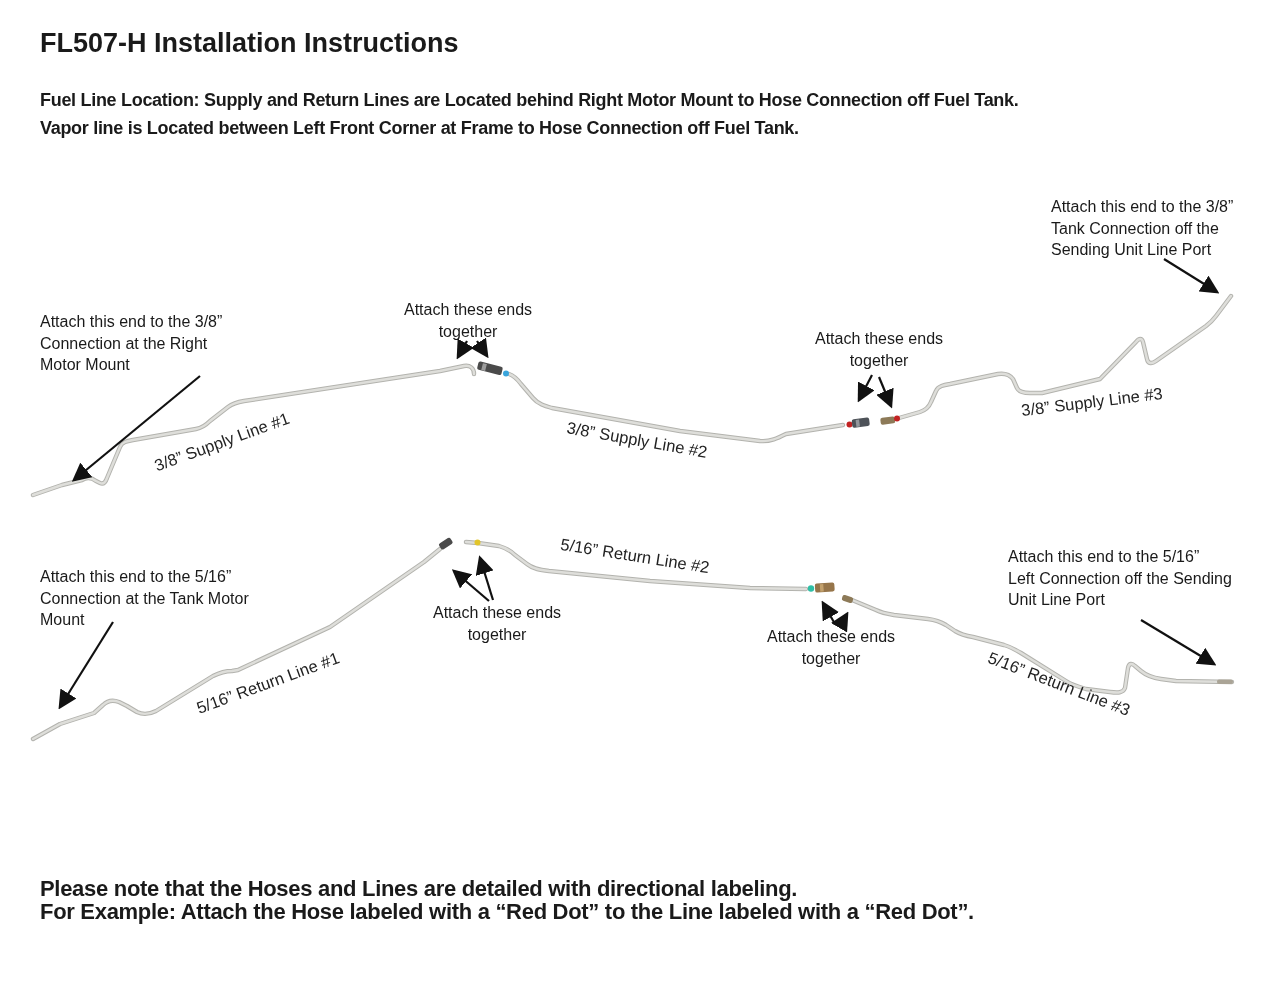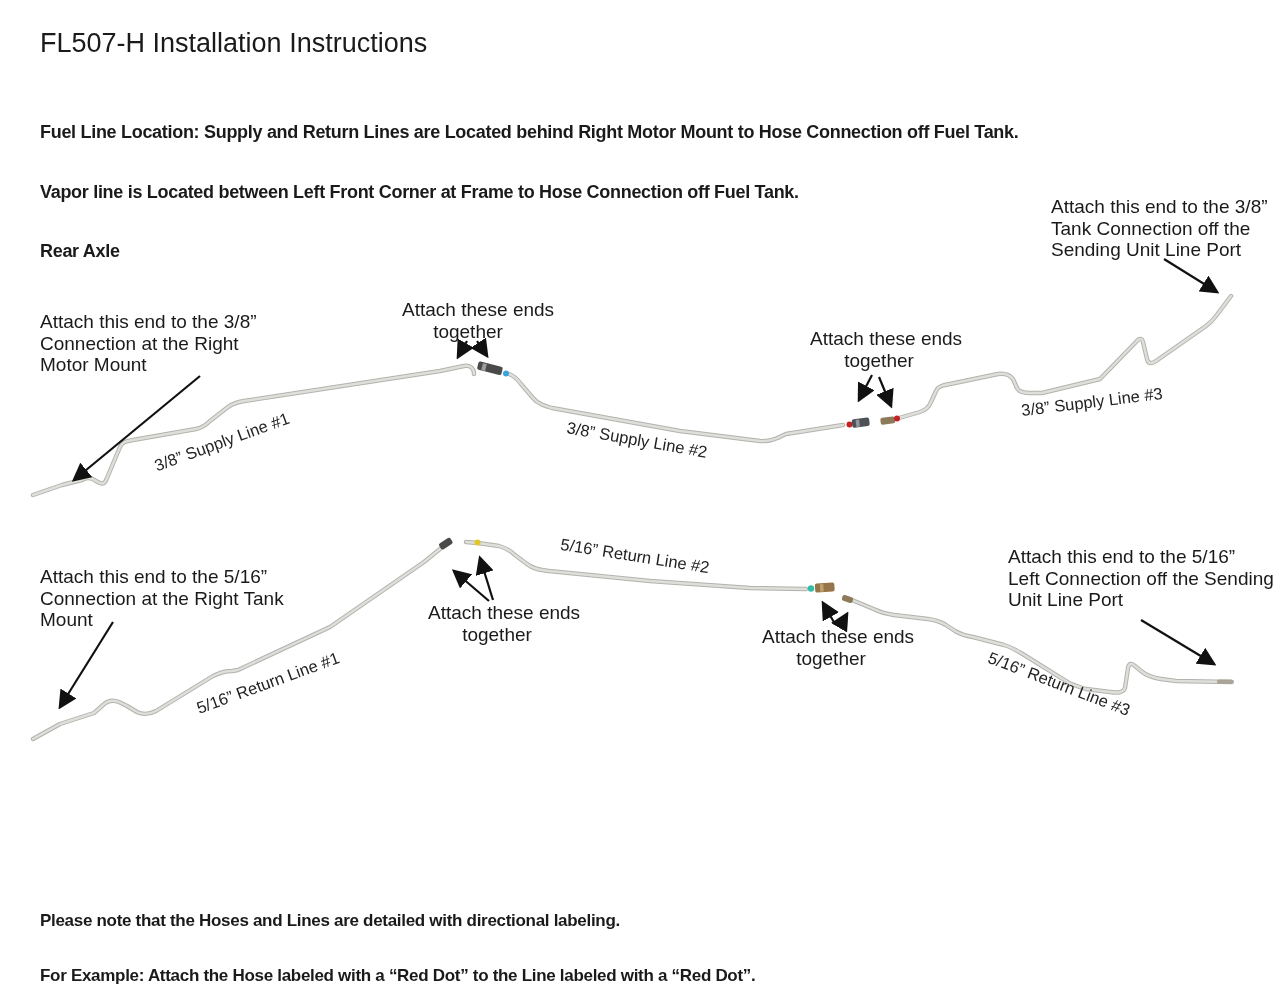--- a/index.html
+++ b/index.html
@@ -2,29 +2,29 @@
 <html><head>
 <meta charset="utf-8">
 <style>
   * { margin:0; padding:0; box-sizing:border-box; }
   html,body { background:#ffffff; }
   .page {
     position:relative; width:1280px; height:989px; background:#ffffff;
     font-family:"Liberation Sans","DejaVu Sans",sans-serif; color:#1a1a1a;
     overflow:hidden;
   }
-  .title { position:absolute; left:40px; top:28px; font-size:27px; font-weight:normal; white-space:nowrap; }
+  .title { position:absolute; left:40px; top:28px; font-size:27px; font-weight:bold; white-space:nowrap; }
   .intro { position:absolute; left:40px; top:87px; }
   .intro .bline, .removal .bline, .footer .bline {
-    font-size:18px; font-weight:bold; line-height:27.5px; white-space:nowrap; letter-spacing:-0.3px;margin-top:32px;
+    font-size:18px; font-weight:bold; line-height:27.5px; white-space:nowrap; letter-spacing:-0.3px;
   }
   .removal { position:absolute; left:40px; top:226px; }
   .footer { position:absolute; left:40px; top:877px; }
-  .footer .bline { font-size:17px; line-height:23px; }
-  .ann { position:absolute; font-size:19px; line-height:21.5px; }
+  .footer .bline { font-size:22px; line-height:23px; }
+  .ann { position:absolute; font-size:16px; line-height:21.5px; }
   .ann .aline { white-space:nowrap; }
   .ann.center { text-align:center; }
   .ann.center .aline { white-space:nowrap;text-align:center; }
   .tube-label {
     position:absolute; font-size:16.5px; white-space:nowrap; color:#222;
     transform:translate(-50%,-50%) rotate(var(--rot));
   }
   svg.diagram { position:absolute; left:0; top:0; }
   .tube-base { fill:none; stroke:#b3b3ae; stroke-width:4.4; stroke-linejoin:round; stroke-linecap:round; }
   .tube-top  { fill:none; stroke:#dededa; stroke-width:2.4; stroke-linejoin:round; stroke-linecap:round; }
@@ -116,21 +116,20 @@
       <line class="arrow" x1="840" y1="626" x2="847" y2="614" marker-end="url(#ah)"></line>
       <line class="arrow" x1="1141" y1="620" x2="1214" y2="664" marker-end="url(#ah)"></line>
     </g>
   </svg>
 
   <div class="title">FL507-H Installation Instructions</div>
 
   <div class="intro">
     <div class="bline">Fuel Line Location:  Supply and Return Lines are Located behind Right Motor Mount to Hose Connection off Fuel Tank.</div>
     <div class="bline">Vapor line is Located between Left Front Corner at Frame to Hose Connection off Fuel Tank.</div>
-    <div class="bline">Rear Axle</div>
   </div>
 
 
   <div class="ann" style="left:40px; top:311px;">
     <div class="aline">Attach this end to the 3/8”</div>
     <div class="aline">Connection at the Right</div>
     <div class="aline">Motor Mount</div>
   </div>
 
   <div class="ann center" style="left:402px; top:299px; width:132px;">
@@ -148,21 +147,21 @@
     <div class="aline">Tank Connection off the</div>
     <div class="aline">Sending Unit Line Port</div>
   </div>
 
   <div class="tube-label" style="left:222px; top:442px; --rot:-20deg;">3/8” Supply Line #1</div>
   <div class="tube-label" style="left:637px; top:440px; --rot:10deg;">3/8” Supply Line #2</div>
   <div class="tube-label" style="left:1092px; top:402px; --rot:-7deg;">3/8” Supply Line #3</div>
 
   <div class="ann" style="left:40px; top:566px;">
     <div class="aline">Attach this end to the 5/16”</div>
-    <div class="aline">Connection at the Right Tank</div>
+    <div class="aline">Connection at the Tank Motor</div>
     <div class="aline">Mount</div>
   </div>
 
   <div class="ann center" style="left:428px; top:602px; width:138px;">
     <div class="aline">Attach these ends</div>
     <div class="aline">together</div>
   </div>
 
   <div class="ann center" style="left:762px; top:626px; width:138px;">
     <div class="aline">Attach these ends</div>

